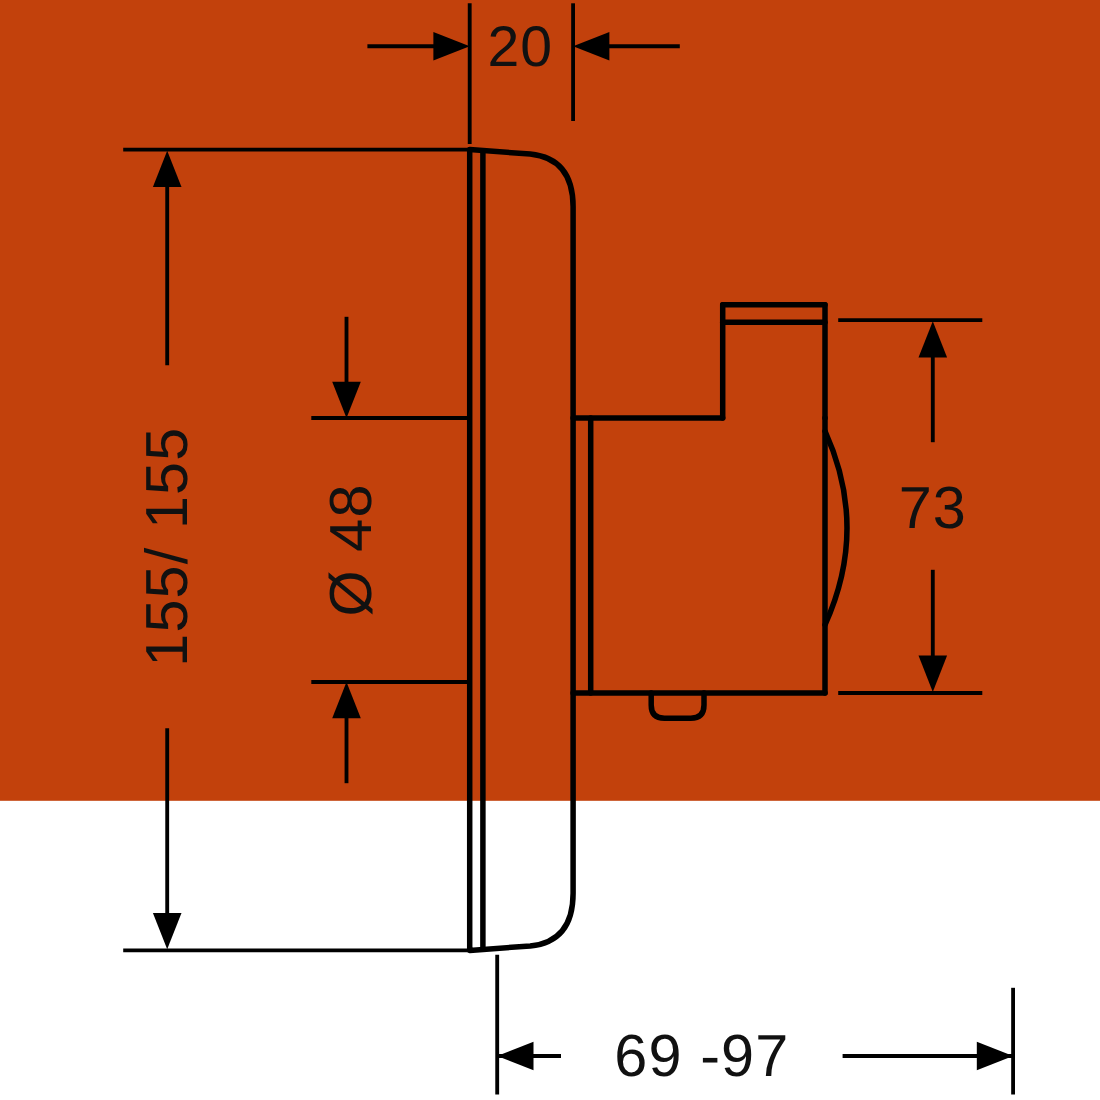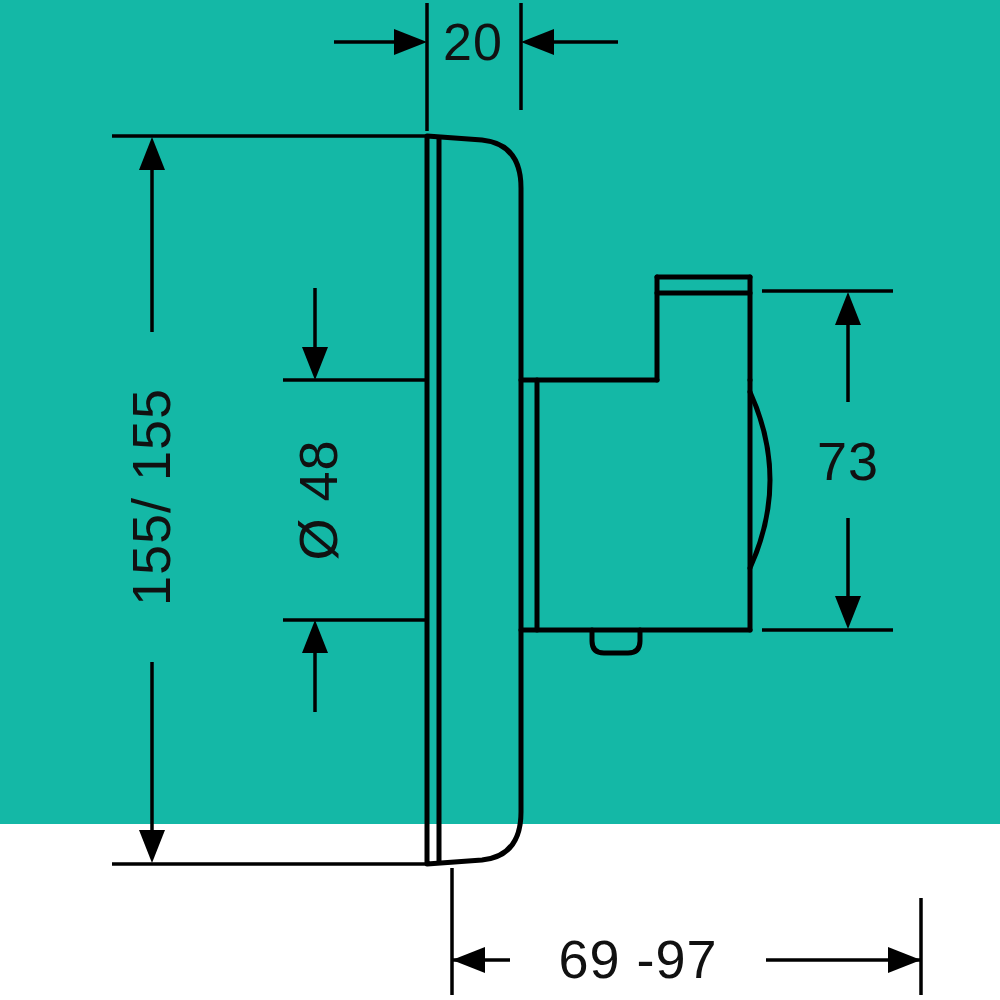--- a/index.html
+++ b/index.html
@@ -7,22 +7,22 @@
     padding: 0;
     background: #ffffff;
     width: 1000px;
     height: 1000px;
     overflow: hidden;
     font-family: "Liberation Sans", sans-serif;
   }
   .stage {
     position: relative;
     width: 1000px;
-    height: 824px;
-    background: #14b8a6;
+    height: 728px;
+    background: #c2410c;
     text-align: right;
   }
   svg { display: block; }
   .obj-line {
     stroke: #000000;
     stroke-width: 5;
     fill: none;
     stroke-linejoin: round;
     stroke-linecap: round;
   }

